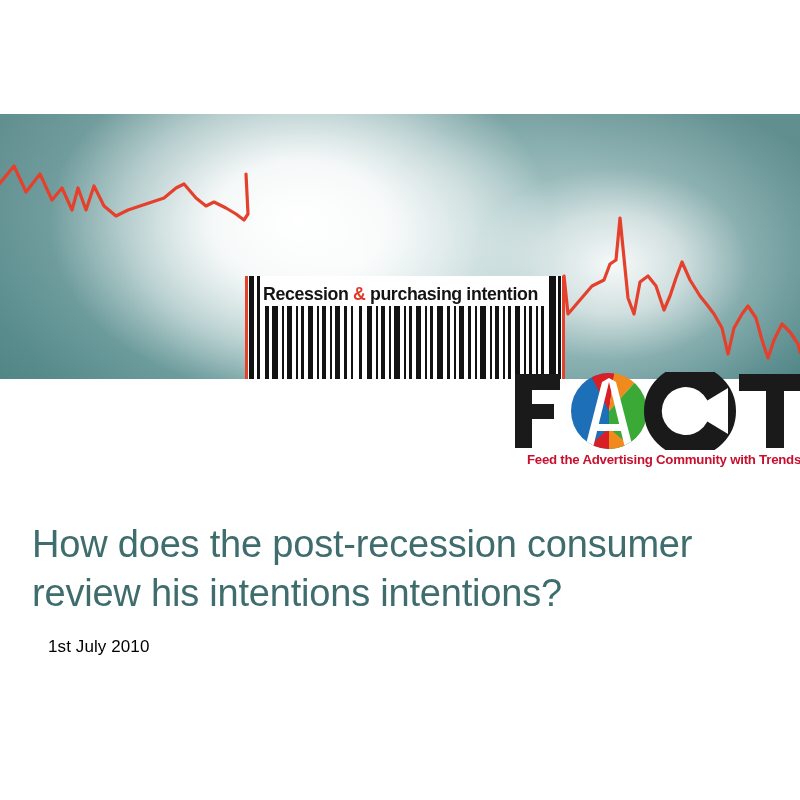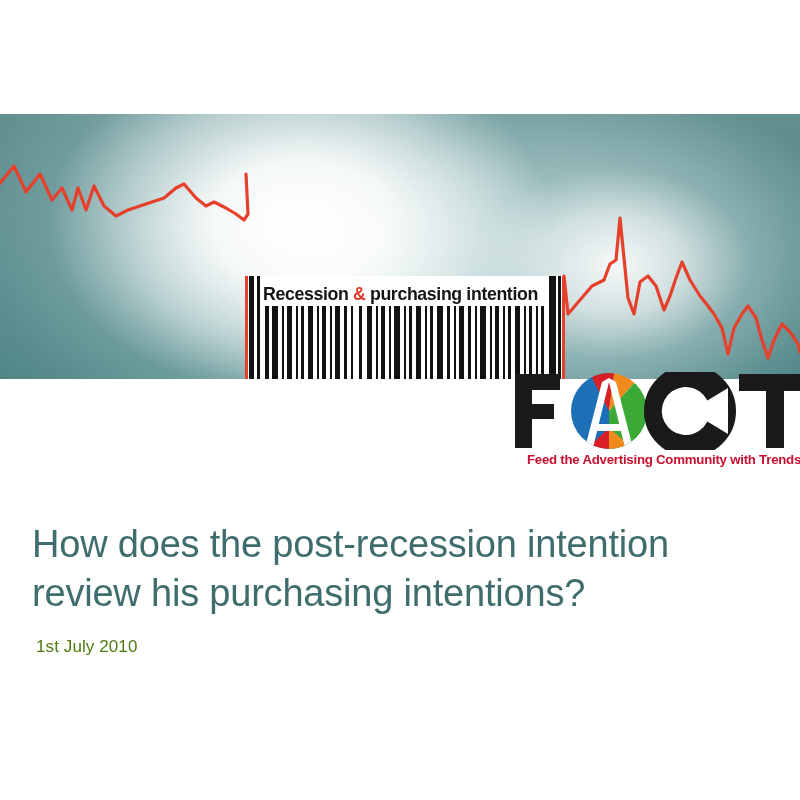--- a/index.html
+++ b/index.html
@@ -153,26 +153,26 @@
   #slide-title {
     margin: 0;
     font-family: "Liberation Sans", sans-serif;
     font-weight: normal;
     font-size: 38px;
     line-height: 49px;
     color: #3f6c6d;
     letter-spacing: -0.2px;
   }
   #slide-date {
-    margin: 19px 0 0 4px;
+    margin: 19px 0 0 16px;
     font-family: "Liberation Sans", sans-serif;
     font-weight: normal;
     font-size: 17px;
     line-height: 20px;
-    color: #4d7c0f;
+    color: #000000;
     letter-spacing: 0.1px;
   }
 </style>
 </head>
 <body>
 
 <div id="hero-banner">
 
   <div id="hero-gradient"></div>
 
@@ -278,15 +278,15 @@
     <g>
       <rect x="226" y="2" width="72" height="17" fill="#1a1a1a"></rect>
       <rect x="253" y="2" width="18" height="74" fill="#1a1a1a"></rect>
     </g>
   </svg>
 
   <div id="fact-tagline">Feed the Advertising Community with Trends</div>
 </div>
 
 <div id="title-block">
-  <h1 id="slide-title">How does the post-recession intention review his purchasing intentions?</h1>
+  <h1 id="slide-title">How does the post-recession consumer review his intentions intentions?</h1>
   <p id="slide-date">1st July 2010</p>
 </div>
 
 </body></html>

